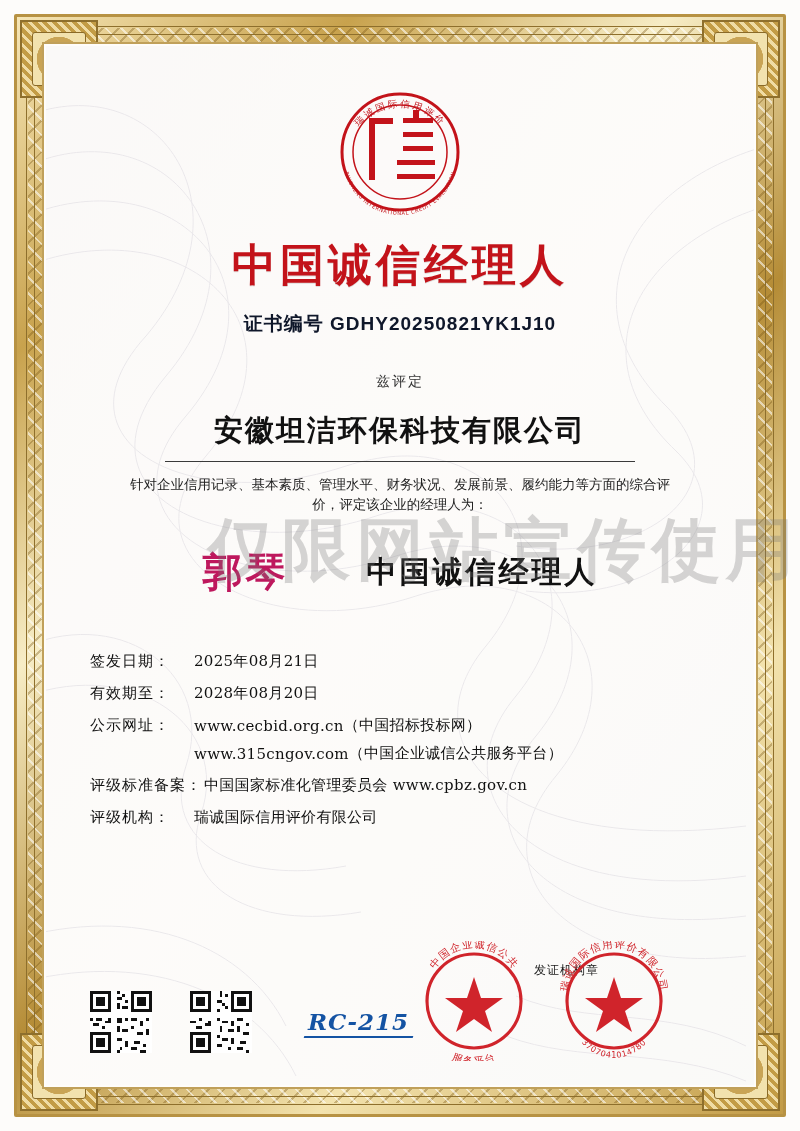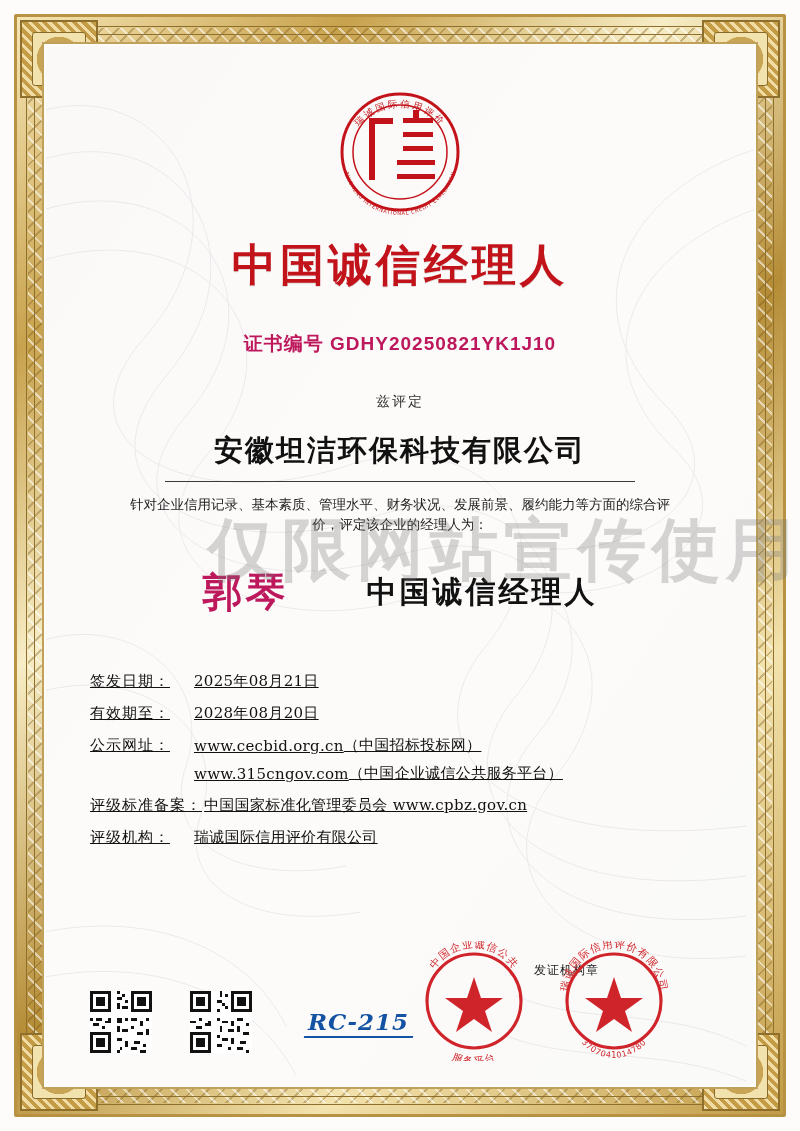--- a/index.html
+++ b/index.html
@@ -85,22 +85,22 @@
     font-family:"DejaVu Sans","Liberation Sans",sans-serif;
     font-size:44px;font-weight:bold;color:#c3131a;
     letter-spacing:4px;
     text-shadow:0 1px 0 rgba(0,0,0,.12);
   }
   .filing{
     margin-top:18px;
     font-size:17px;color:#2b2b2b;letter-spacing:.5px;
   }
   .cert-no{
-    margin-top:36px;
-    font-size:19px;font-weight:bold;color:#be185d;letter-spacing:1px;
+    margin-top:16px;
+    font-size:19px;font-weight:bold;color:#0f172a;letter-spacing:1px;
   }
   .hereby{
     margin-top:36px;font-size:14px;color:#333;letter-spacing:2px;
   }
   .company{
     margin-top:20px;
     font-size:29px;font-weight:bold;color:#111;letter-spacing:2px;
   }
   .addr{
     margin-top:14px;font-size:13px;color:#222;letter-spacing:.5px;
@@ -124,21 +124,21 @@
     font-family:"DejaVu Serif","Liberation Serif",serif;
     font-size:30px;font-weight:bold;color:#111;letter-spacing:3px;
   }
 
   
   .details{
     margin-top:52px;width:620px;
     font-family:"DejaVu Serif","Liberation Serif",serif;
     font-size:15px;color:#111;
   }
-  .drow{display:flex;align-items:center;margin-bottom:13px;text-decoration:underline;}
+  .drow{display:flex;align-items:center;margin-bottom:13px;}
   .dlabel{width:104px;flex:none;letter-spacing:1px;}
   .dval{letter-spacing:.3px;}
   .drow.indent{padding-left:104px;margin-top:-4px;}
 
   
   .bottom{
     position:absolute;left:0;right:0;bottom:14px;height:120px;
   }
   .qr{
     position:absolute;bottom:18px;width:62px;height:62px;

